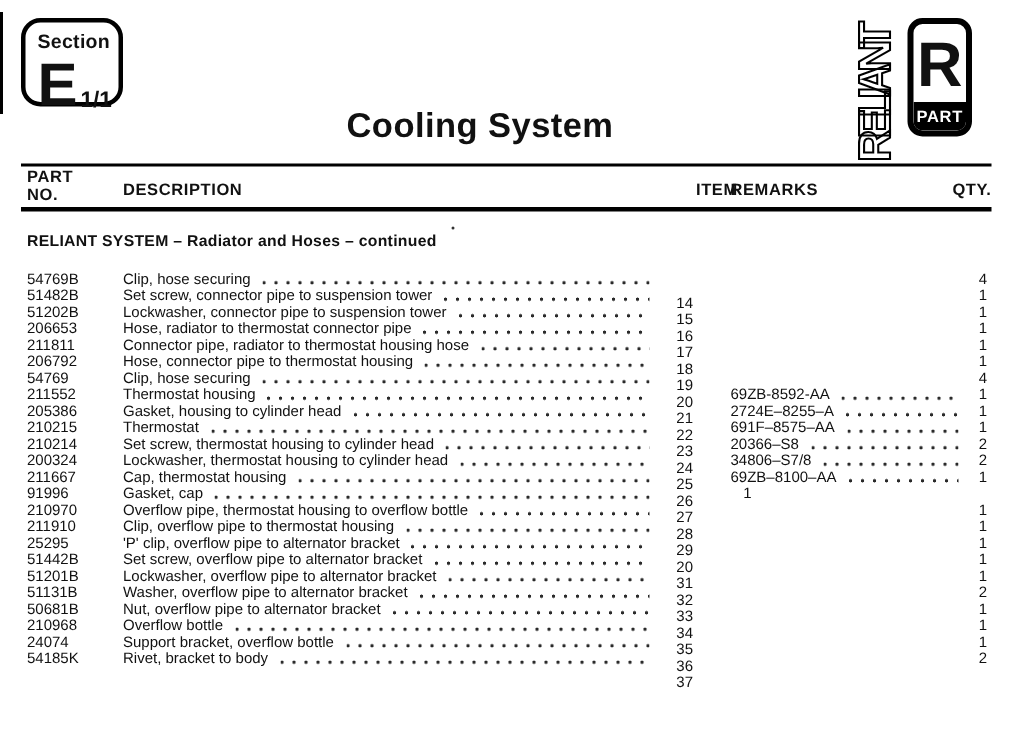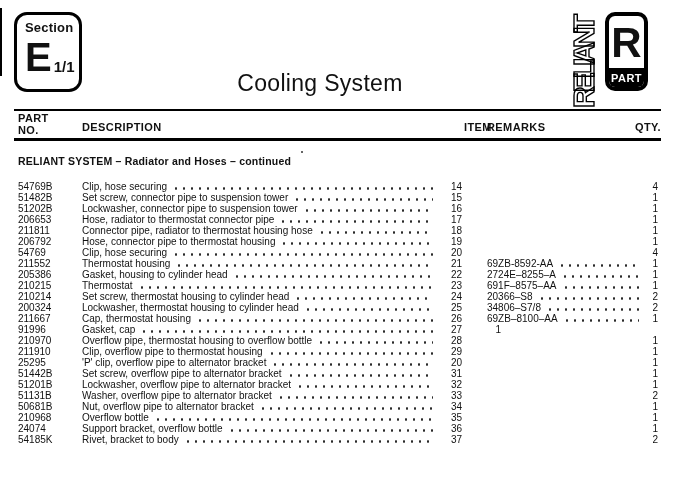--- a/index.html
+++ b/index.html
@@ -13,34 +13,34 @@
     overflow: hidden;
   }
 
   
   .edge-line { position: absolute; left: 0; top: 8px; width: 2px; height: 68px; background: #000; }
   .dot-artifact { position: absolute; left: 301px; top: 151px; width: 2px; height: 2px; background: #333; border-radius: 50%; }
 
   
   .section-box {
     position: absolute; left: 14px; top: 12px;
-    width: 68px; height: 80px;
+    width: 68px; height: 59px;
     border: 3.5px solid #000; border-radius: 13px;
     background: #fff;
     padding: 5px 0 0 8px;
   }
   .section-word { font-size: 13px; font-weight: bold; letter-spacing: 0.2px; }
   .section-code { display: flex; align-items: flex-end; margin-top: 2px; }
   .section-letter { font-size: 40px; font-weight: bold; line-height: 40px; }
   .section-sub { font-size: 15px; font-weight: bold; line-height: 20px; margin-left: 2px; }
 
   
   .page-title {
     position: absolute; left: 320px; top: 70px; transform: translateX(-50%);
-    font-size: 23px; font-weight: normal; letter-spacing: 0.3px; white-space: nowrap;
+    font-size: 23px; font-weight: bold; letter-spacing: 0.3px; white-space: nowrap;
   }
 
   
   .brand-vertical {
     position: absolute; left: 562px; top: 6px; height: 102px; width: 44px;
     writing-mode: vertical-rl; transform: rotate(180deg);
     font-size: 30px; font-weight: bold; text-transform: uppercase;
     color: #fff; -webkit-text-stroke: 1.4px #000;
     letter-spacing: -6px; line-height: 44px;
     font-family: "Liberation Sans", sans-serif;
@@ -69,21 +69,21 @@
   .th-item { left: 464px; top: 121px; }
   .th-remarks { left: 487px; top: 121px; }
   .th-qty { right: 20px; top: 121px; text-align: center; }
 
   
   .group-title { position: absolute; left: 18px; top: 155px; font-size: 10.5px; font-weight: bold; letter-spacing: 0.2px; }
 
   
   .rows { position: absolute; left: 0; top: 181px; width: 681px; }
   .row {
-    display: flex; align-items: flex-end;
+    display: flex; align-items: center;
     height: 11px; line-height: 11px; font-size: 10px;
     padding-left: 18px; padding-right: 23px;
     white-space: nowrap;
   }
   .c-part { width: 64px; flex: none; }
   .c-desc { width: 356px; flex: none; display: flex; align-items: stretch; overflow: hidden; }
   .desc-text { flex: none; }
   .c-item { width: 24px; flex: none; text-align: right; margin-top: 32px; }
   .c-gap { width: 25px; flex: none; }
   .c-remarks { flex: 1; display: flex; align-items: stretch; overflow: hidden; }

